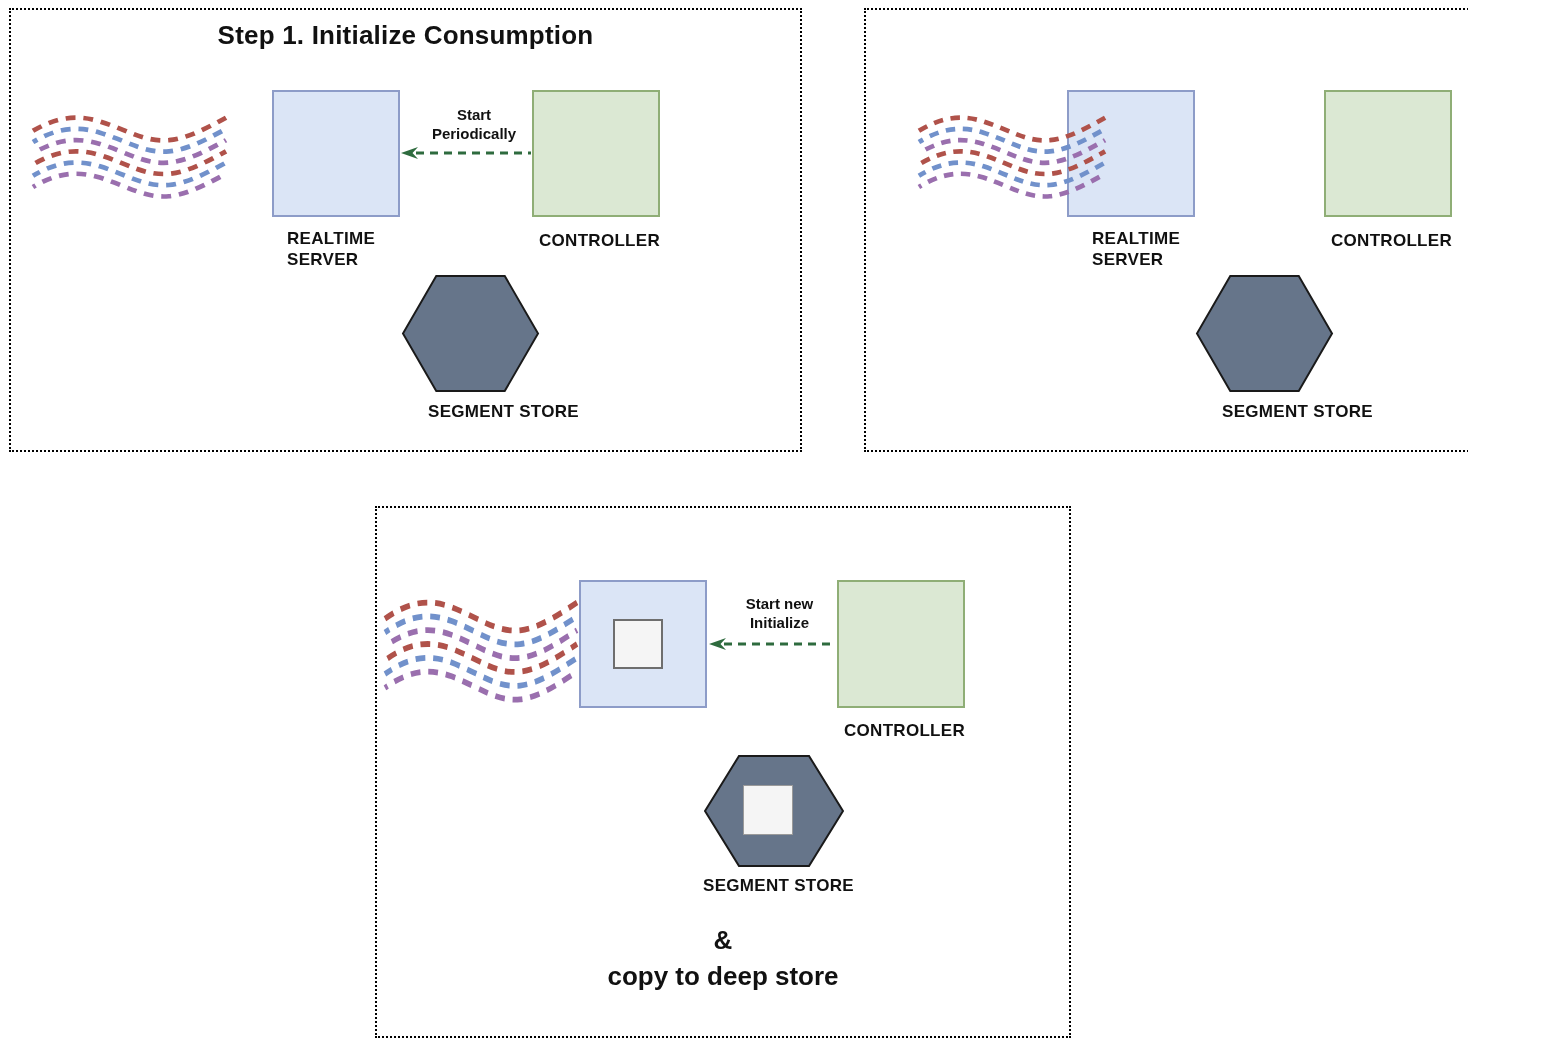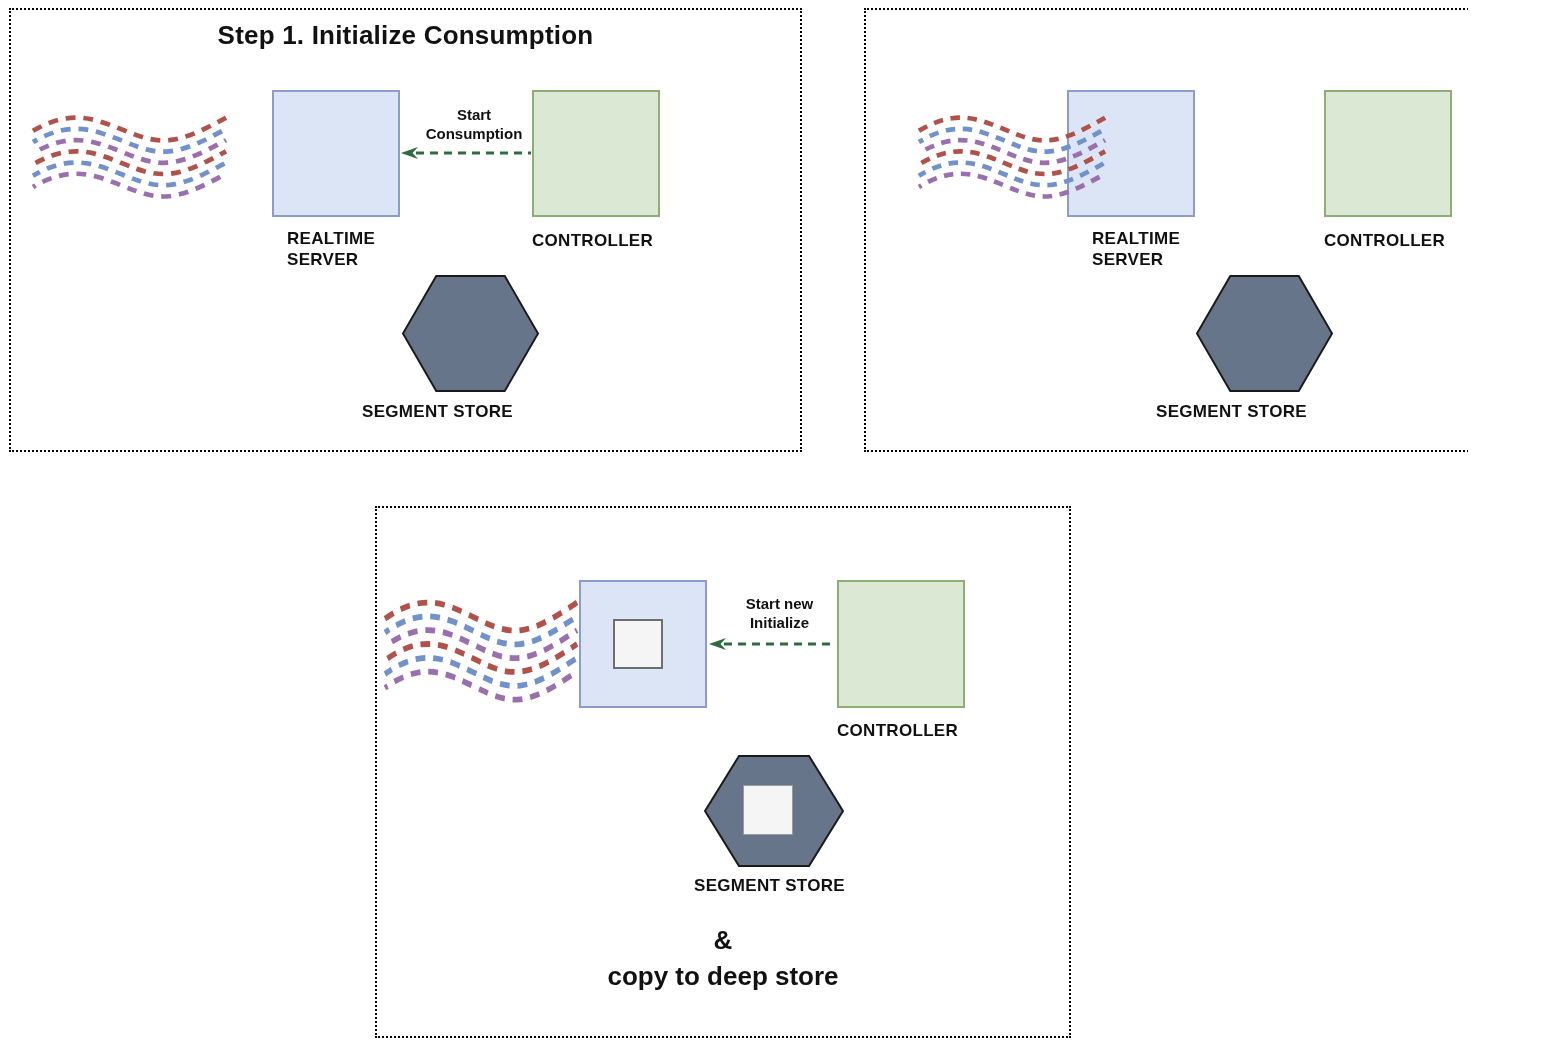--- a/index.html
+++ b/index.html
@@ -38,21 +38,21 @@
 
   .seg-square{
     position:absolute;background:#f5f5f5;border:2px solid #6e6e6e;box-sizing:border-box;
   }
   #s3-box-square{left:32px;top:37px;width:50px;height:50px;}
   #s3-hex-square{left:39px;top:30px;width:50px;height:50px;border:1px solid #9a9a9a;}
 
   .box-label{
     position:absolute;font-size:17px;font-weight:600;line-height:21px;letter-spacing:.3px;
   }
-  .label-center{text-align:left;}
+  .label-center{text-align:right;}
   #s1-realtime-label{left:276px;top:218px;width:110px;}
   #s1-controller-label{left:521px;top:220px;width:128px;}
   #s1-segment-label{left:351px;top:391px;width:217px;}
   #s2-realtime-label{left:226px;top:218px;width:110px;}
   #s2-controller-label{left:458px;top:220px;width:128px;}
   #s2-segment-label{left:290px;top:391px;width:217px;}
   #s3-controller-label{left:460px;top:212px;width:128px;}
   #s3-segment-label{left:317px;top:367px;width:160px;}
 
   .arrow-label{
@@ -88,21 +88,21 @@
         <path d="M2,30 C25,16 45,12 70,20 C100,30 115,42 140,40 C160,38 180,26 198,16" stroke="#7191cb" fill="none" stroke-width="5" stroke-dasharray="10 8" stroke-dashoffset="5"></path>
         <path d="M2,42 C25,28 45,24 70,32 C100,42 115,54 140,52 C160,50 180,38 198,28" stroke="#9a6fae" fill="none" stroke-width="5" stroke-dasharray="10 8" stroke-dashoffset="10"></path>
         <path d="M2,54 C25,40 45,36 70,44 C100,54 115,66 140,64 C160,62 180,50 198,40" stroke="#b0524a" fill="none" stroke-width="5" stroke-dasharray="10 8" stroke-dashoffset="15"></path>
         <path d="M2,66 C25,52 45,48 70,56 C100,66 115,78 140,76 C160,74 180,62 198,52" stroke="#7191cb" fill="none" stroke-width="5" stroke-dasharray="10 8" stroke-dashoffset="20"></path>
         <path d="M2,78 C25,64 45,60 70,68 C100,78 115,90 140,88 C160,86 180,74 198,64" stroke="#9a6fae" fill="none" stroke-width="5" stroke-dasharray="10 8" stroke-dashoffset="25"></path>
       </svg>
 
     <div class="box realtime" id="s1-realtime"></div>
     <div class="box-label" id="s1-realtime-label">REALTIME SERVER</div>
 
-    <div class="arrow-label" id="s1-arrow-label">Start Consumption</div>
+    <div class="arrow-label" id="s1-arrow-label">Start Periodically</div>
     <svg class="arrow-svg" id="s1-arrow" viewBox="0 0 132 16" preserveAspectRatio="none">
       <line class="arrow-line" x1="16" y1="8" x2="131" y2="8" stroke="#2e6b3e"></line>
       <polygon points="1,8 18,2 12.5,8 18,14" fill="#2e6b3e"></polygon>
     </svg>
 
     <div class="box controller" id="s1-controller"></div>
     <div class="box-label label-center" id="s1-controller-label">CONTROLLER</div>
 
     <svg class="hex-svg" id="s1-hex" viewBox="0 0 140 118" preserveAspectRatio="none">
       <polygon class="hex-shape" points="35,1 105,1 139,59 105,117 35,117 1,59" fill="#66758a"></polygon>

